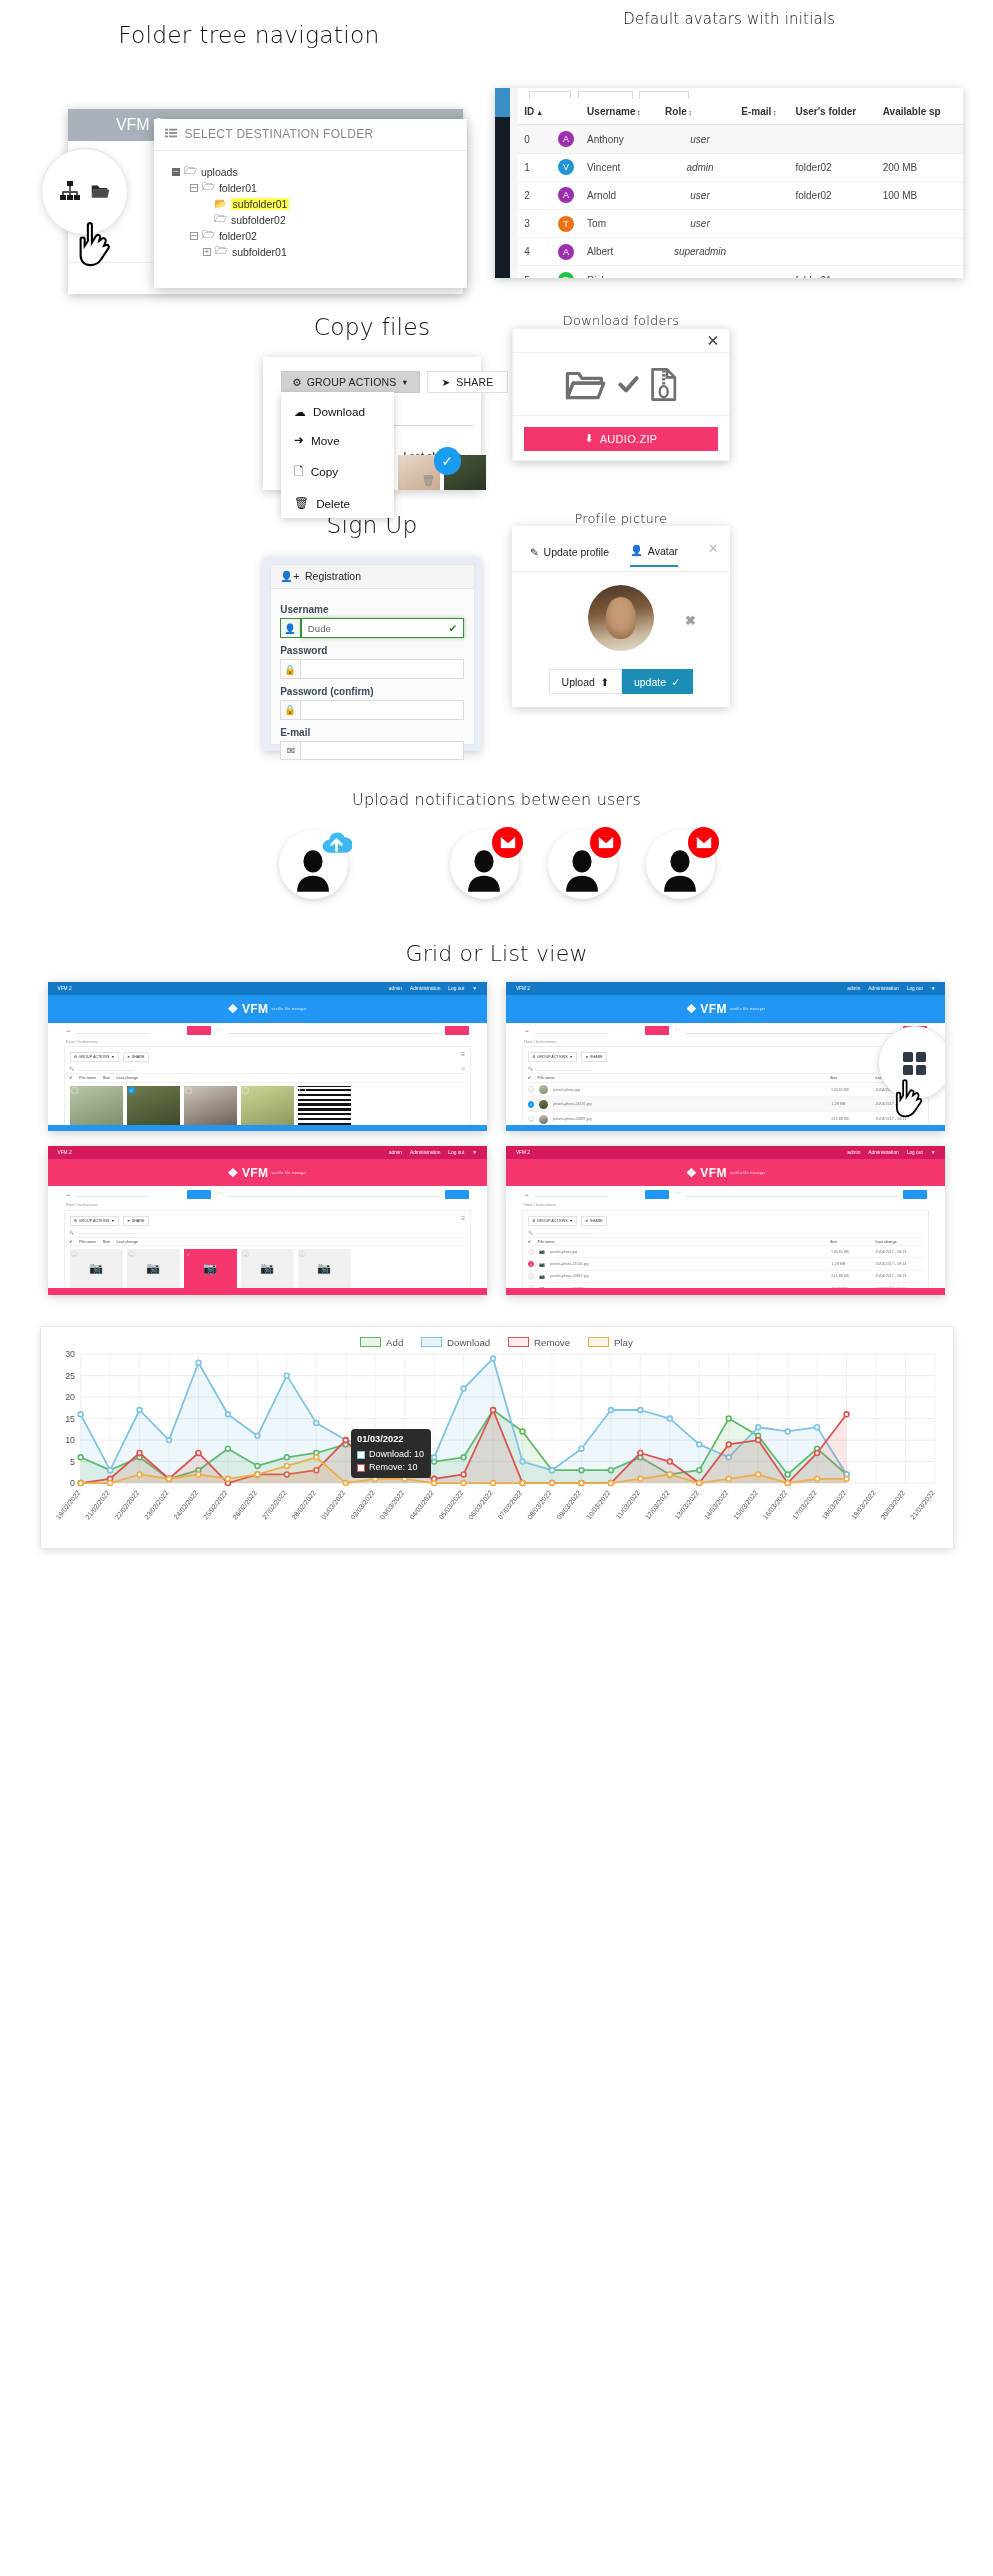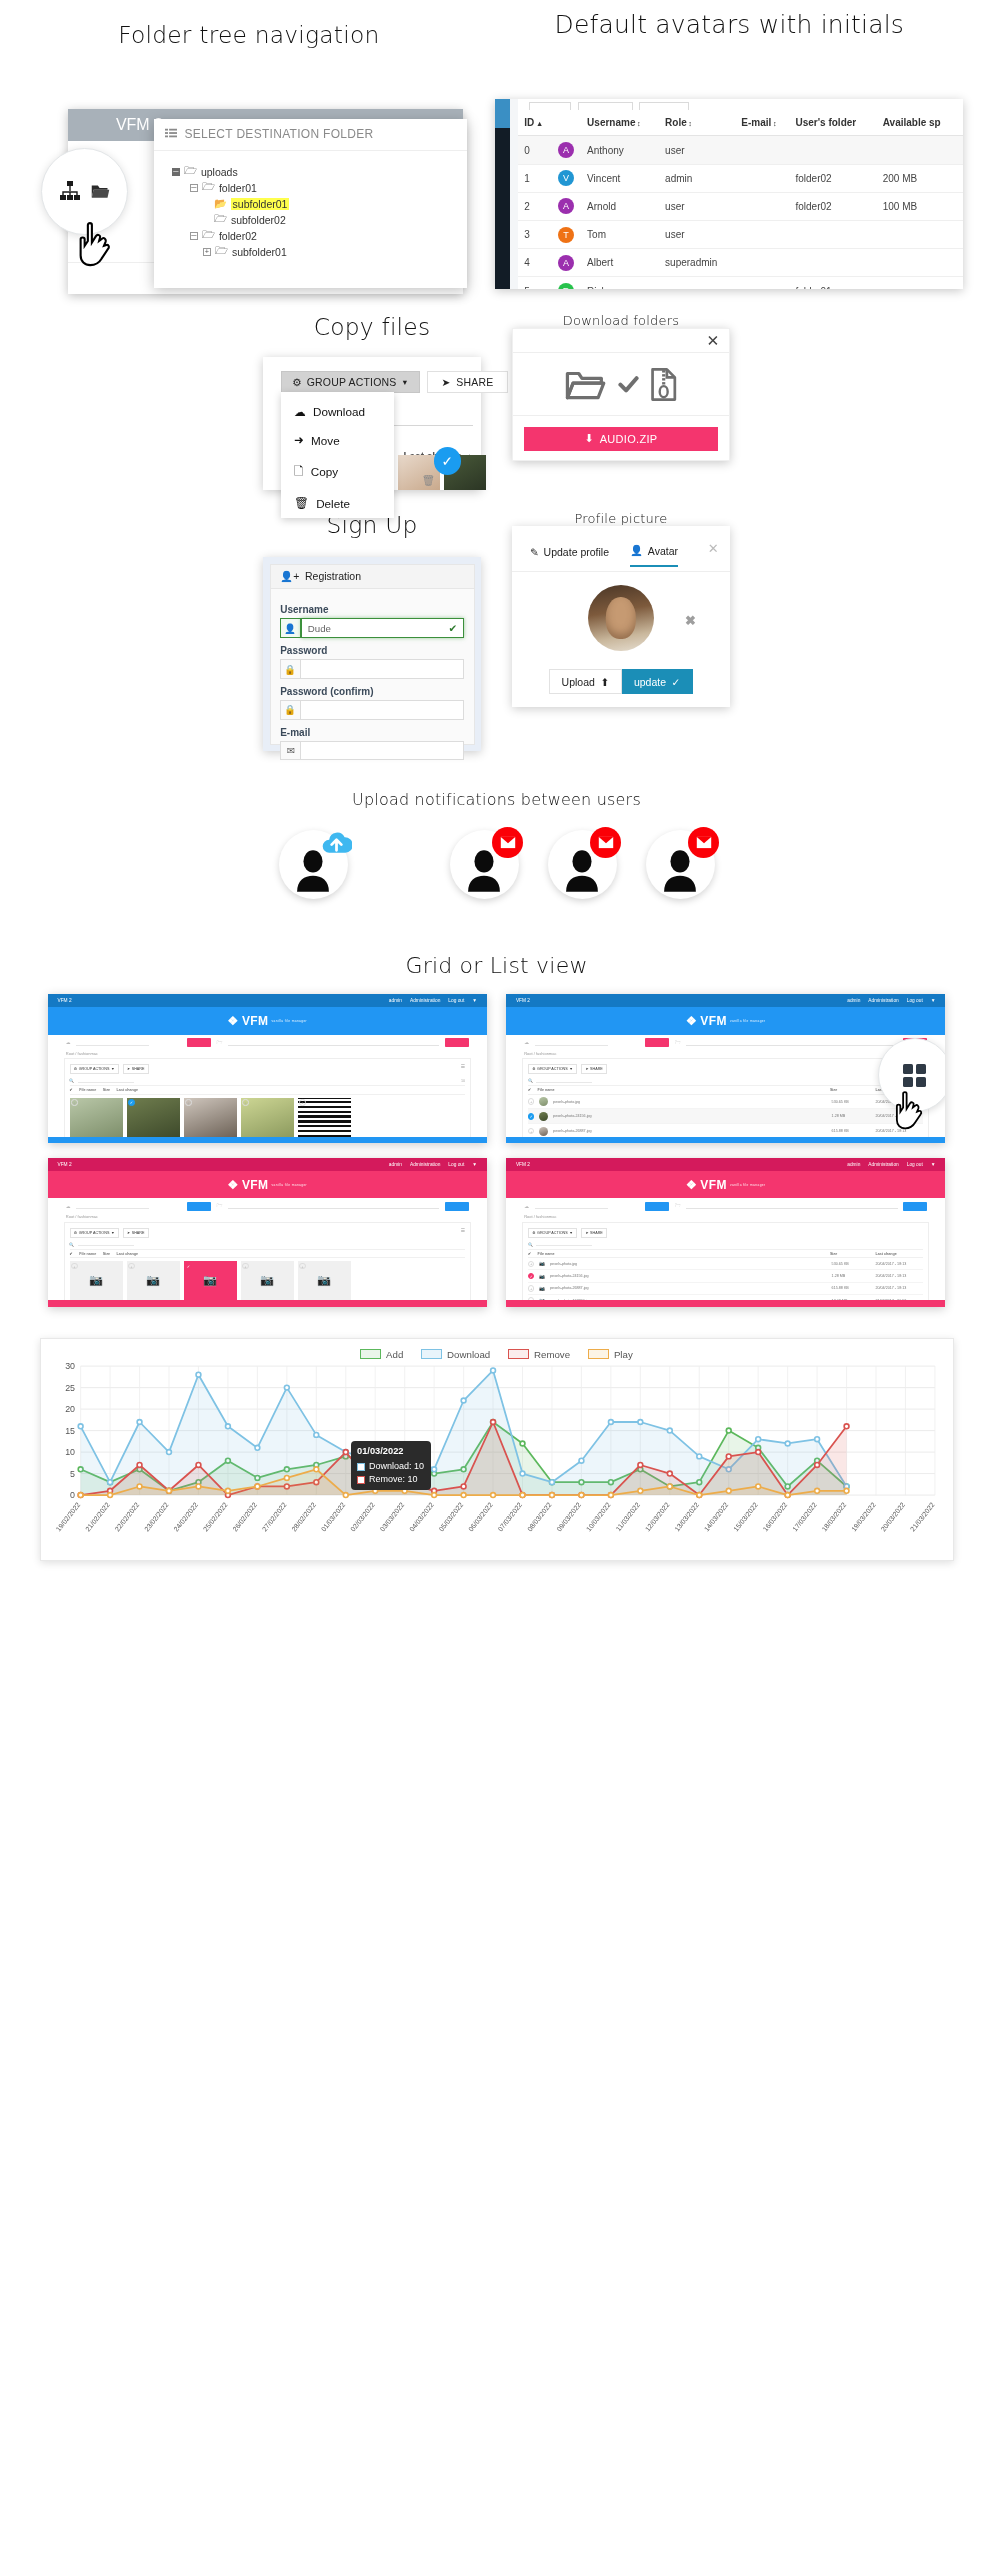--- a/index.html
+++ b/index.html
@@ -50,39 +50,39 @@
     box-shadow:0 3.2px 13px rgba(0,0,0,.25);z-index:5;
   }
   .treepop-h{height:32px;border-bottom:0.8px solid #eee;display:flex;align-items:center;gap:7.3px;padding:0 11.3px;color:#8a8a8a;font-size:12px;letter-spacing:0.3px;}
   .tree{padding:13px 0 0 18px;font-size:10.5px;color:#333;}
   .tnode{display:flex;align-items:center;gap:4px;height:16px;}
   .tbox{width:8px;height:8px;border:0.8px solid #999;display:inline-flex;align-items:center;justify-content:center;font-size:7.3px;line-height:1;color:#555;background:#fff;}
   .tbox.filled{background:#6b6b6b;border-color:#6b6b6b;color:#fff;}
   .hl{background:#ffff4d;padding:0 1.6px;}
 
   
-  #s2 .section-title{font-size:25px;margin:0 0 18px 0;}
+  #s2 .section-title{font-size:15px;margin:0 0 18px 0;}
   .panelB{width:468px;height:232px;position:relative;}
   .tblwin{position:absolute;left:0;top:42px;width:468px;height:190px;background:#fff;box-shadow:0 2.4px 9.7px rgba(0,0,0,.22);display:flex;overflow:hidden;}
   .sb-blue{width:14.5px;background:#3a8fc4;height:29px;}
   .sb-dark{width:14.5px;background:#121c26;flex:1;}
   .sb-col{width:14.5px;display:flex;flex-direction:column;}
   .tbl-gap{width:8px;background:#f4f6f8;}
   .tbl-main{flex:1;padding:0 0 0 0;}
   .fake-inputs{display:flex;gap:6.5px;padding:3.2px 11.3px 0 11.3px;}
   .fi{height:8px;border:0.8px solid #dadada;border-bottom:none;}
   table.users{width:100%;border-collapse:collapse;font-size:10px;}
   table.users th{
     text-align:left;font-weight:bold;color:#333;font-size:10px;padding:7.3px 3.2px;
     border-bottom:0.8px solid #e4e4e4;white-space:nowrap;
   }
   table.users td{padding:5.6px 3.2px;border-bottom:0.8px solid #efefef;color:#444;white-space:nowrap;}
   table.users tr.alt td{background:#f7f7f7;}
   .av{width:16px;height:16px;border-radius:50%;color:#fff;font-size:9px;display:inline-flex;align-items:center;justify-content:center;}
-  .role{color:#555;}
+  .role{font-style:italic;color:#555;text-align:center;}
   .sortic{font-size:7.3px;color:#333;margin-left:1.6px;}
 
   
   #s3 .section-title{font-size:23.4px;margin:0 0 16px 0;}
   .panelC{width:218px;height:133px;position:relative;}
   .copywin{position:absolute;left:0;top:0;width:218px;height:133px;background:#fff;box-shadow:0 2.4px 9.7px rgba(0,0,0,.22);}
   .btn-ga{
     position:absolute;left:18px;top:13.7px;width:139px;height:22px;background:#d2d2d2;border:0.8px solid #c6c6c6;
     display:flex;align-items:center;justify-content:center;gap:4.8px;font-size:10.5px;color:#222;letter-spacing:0.2px;
   }
@@ -599,21 +599,21 @@
       <div class="nbadge mail">
         <svg width="16" height="13" viewBox="0 0 20 16">
           <rect x="1" y="1" width="18" height="14" fill="#fff"></rect>
             <path d="M1 1l9 8 9-8" fill="#fb0007"></path>
         </svg>
       </div>
     </div>
   </div>
 </div>
 
-<div id="s8" style="margin-top:54px;">
+<div id="s8" style="margin-top:42px;">
   <div class="section-title">Grid or List view</div>
 
   <div class="row" style="gap:19.4px;">
 
     <div class="mini">
       <div class="m-nav" style="background:#1479c4">
         <span>VFM 2</span>
         <span style="display:flex;gap:8px;align-items:center;">
           <span>admin</span>
           <span>Administration</span>

